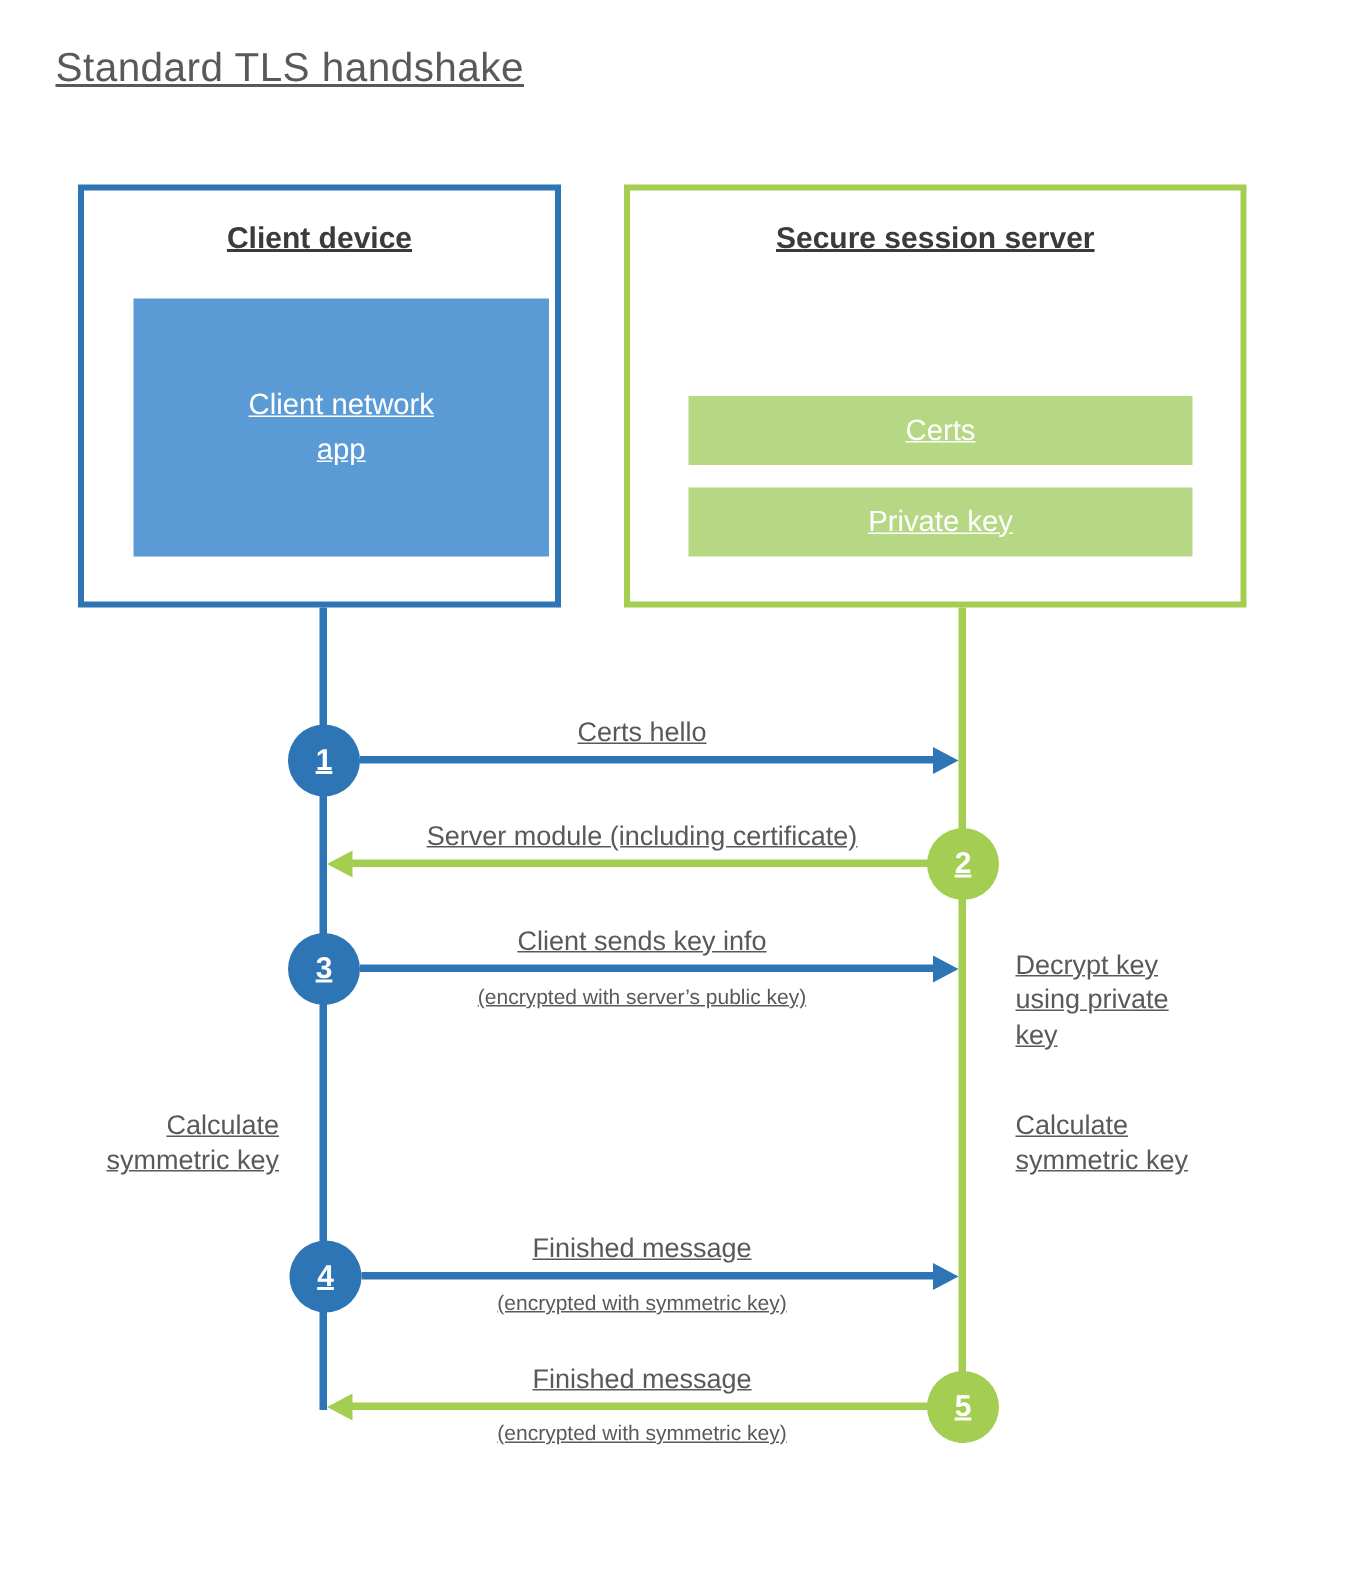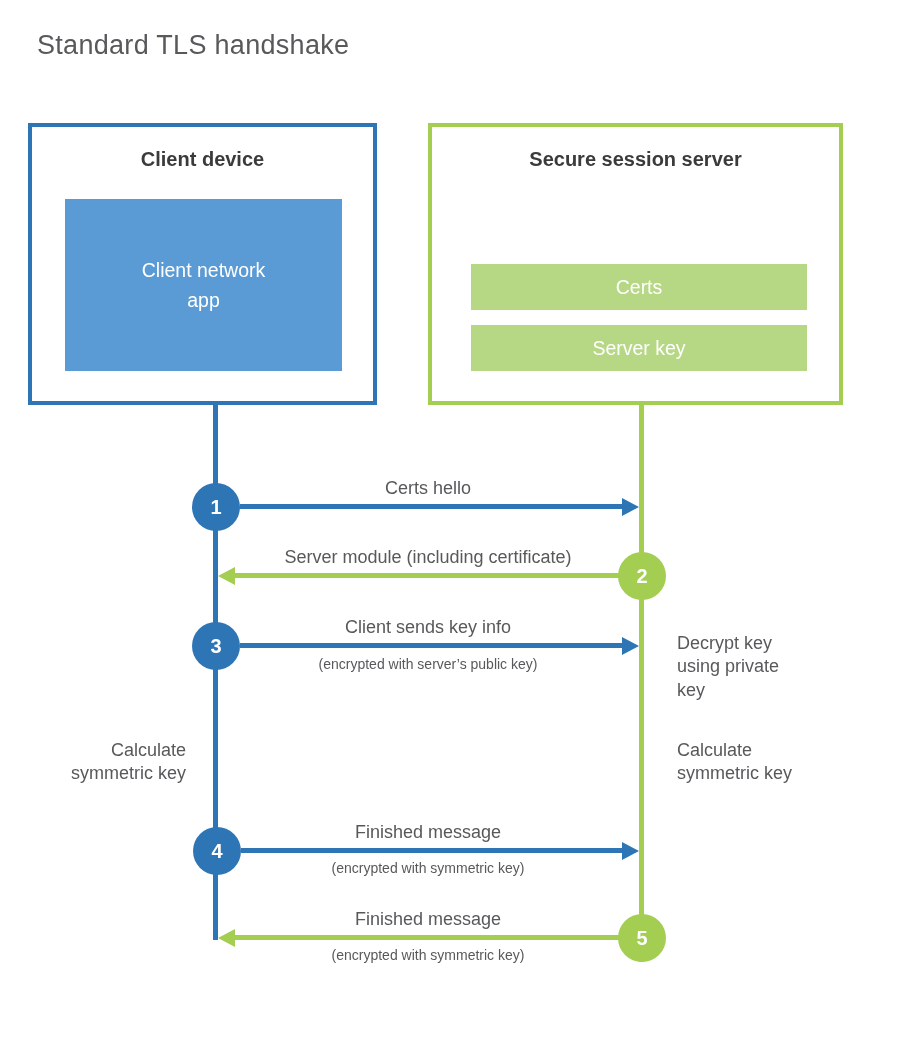--- a/index.html
+++ b/index.html
@@ -4,21 +4,21 @@
 <style>
   :root{
     --blue:#2e75b6;
     --blue-fill:#5b9bd5;
     --green:#a3ce51;
     --green-fill:#b6d884;
     --text-dark:#3b3b3b;
     --text-gray:#58595b;
     --white:#ffffff;
   }
-  *{margin:0;padding:0;box-sizing:border-box;}
+  *{margin:0;padding:0;box-sizing:border-box;text-decoration:underline;}
   body{
     background:#ffffff;
     font-family:"Liberation Sans","DejaVu Sans",sans-serif;
   }
   .canvas{
     position:relative;
     width:900px;
     height:1058px;
     background:#ffffff;
     overflow:hidden;
@@ -32,22 +32,22 @@
     letter-spacing:0.3px;
   }
   
   .box{
     position:absolute;
     top:123px;
     height:282px;
     border:4px solid;
     background:#ffffff;
   }
-  .box.client{ left:28px; width:349px; border-color:var(--blue); }
-  .box.server{ left:428px; width:415px; border-color:var(--green); }
+  .box.client{ left:52px; width:322px; border-color:var(--blue); }
+  .box.server{ left:416px; width:415px; border-color:var(--green); }
   .box-title{
     position:absolute;
     left:0; top:21px;
     width:100%;
     text-align:center;
     font-size:20px;
     font-weight:bold;
     color:var(--text-dark);
   }
   .client-app{
@@ -151,21 +151,21 @@
 
   <div class="box client">
     <div class="box-title">Client device</div>
     <div class="client-app">Client network
 app</div>
   </div>
 
   <div class="box server">
     <div class="box-title">Secure session server</div>
     <div class="server-bar bar-1">Certs</div>
-    <div class="server-bar bar-2">Server key</div>
+    <div class="server-bar bar-2">Private key</div>
   </div>
 
   <div class="lifeline client-line"></div>
   <div class="lifeline server-line"></div>
 
   <div class="msg-label" style="top:478px;">Certs hello</div>
   <div class="arrow-line blue" style="left:240px; top:504px; width:382px;"></div>
   <div class="arrow-head right blue" style="left:622px; top:498px;"></div>
   <div class="step-circle blue" style="left:192px; top:483px;">1</div>
 

